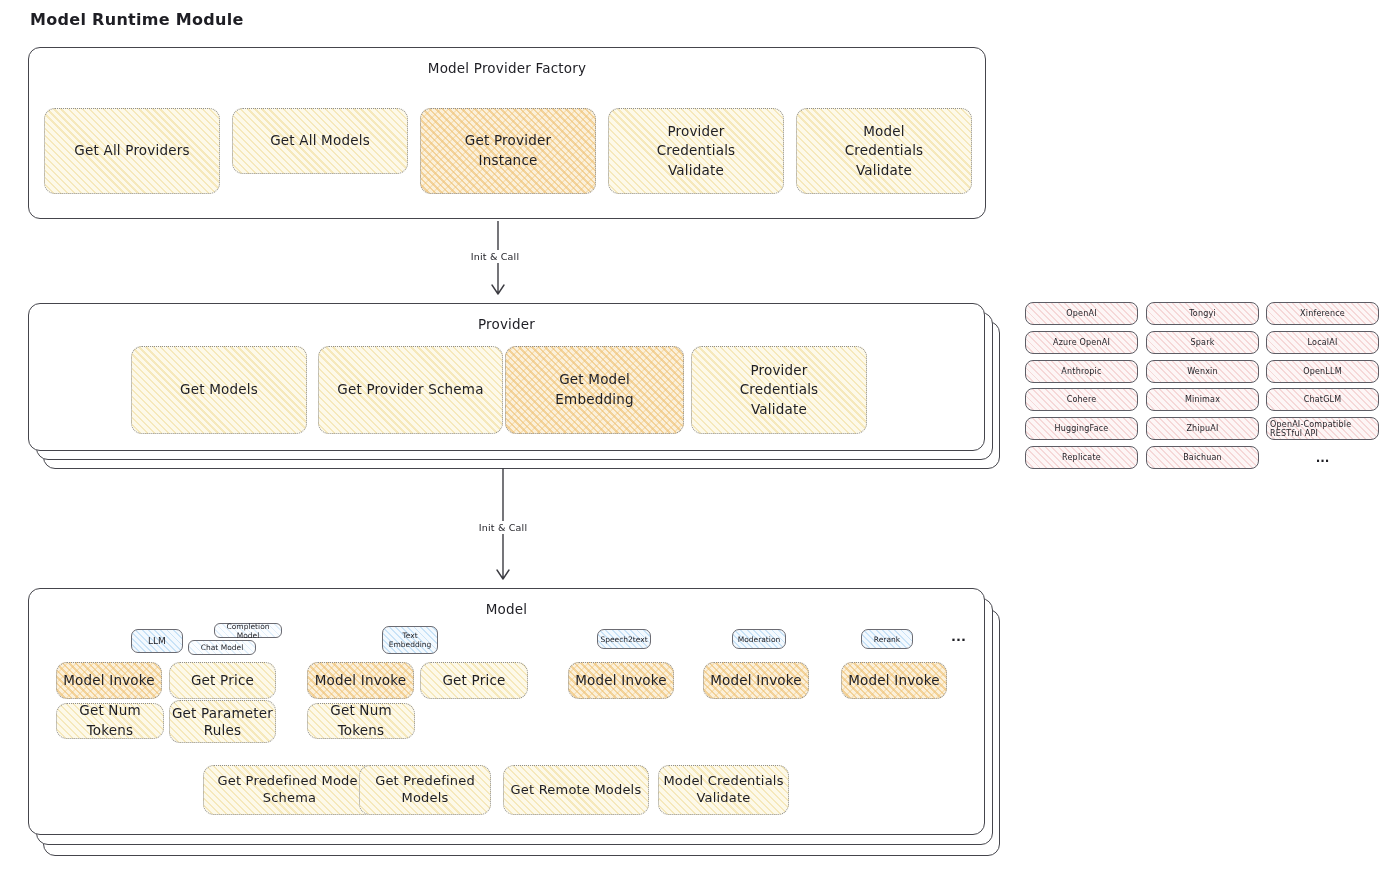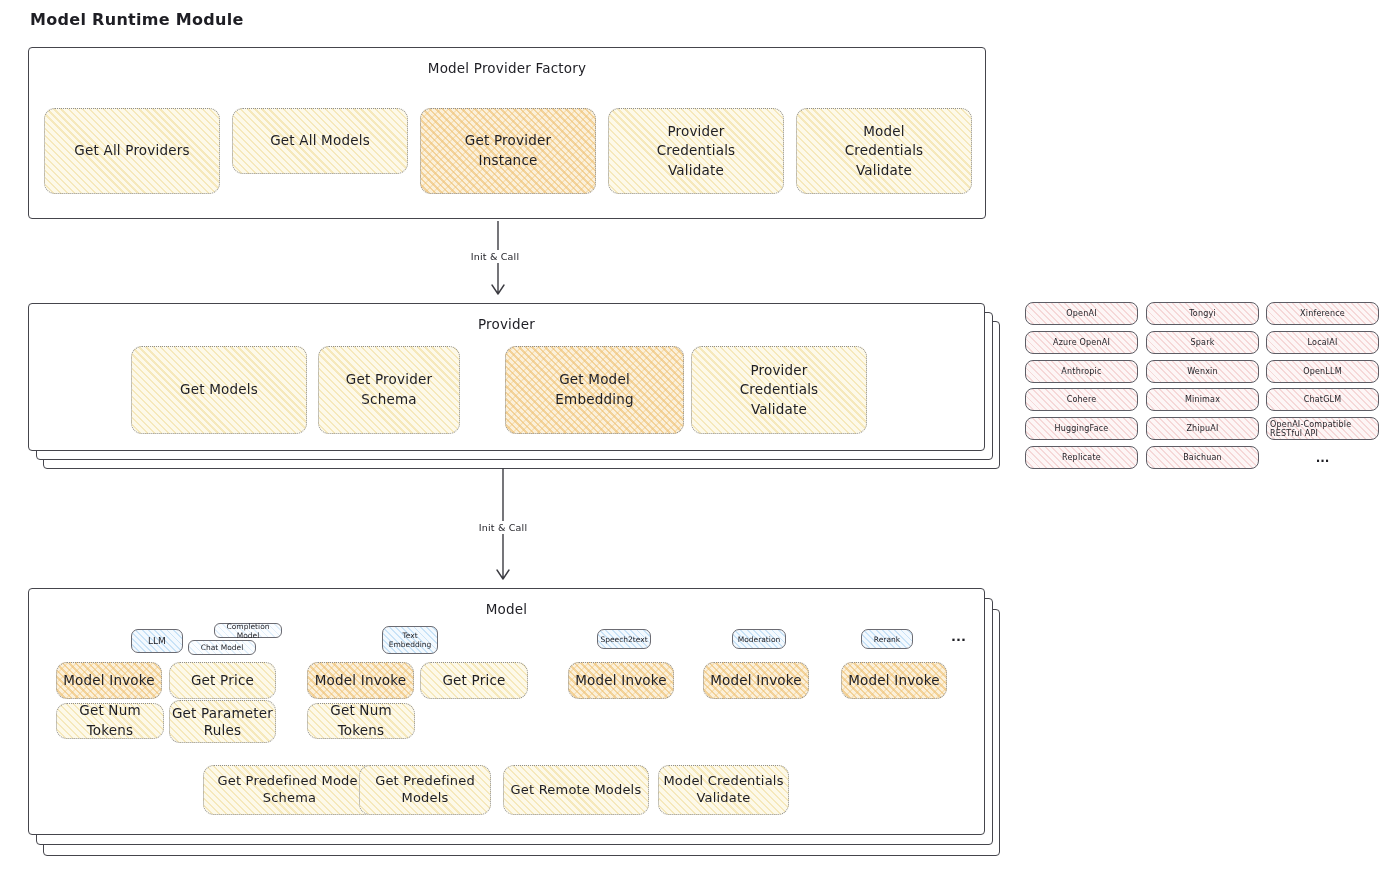--- a/index.html
+++ b/index.html
@@ -7,21 +7,21 @@
     position:relative;width:1393px;height:880px;background:#ffffff;
     font-family:"DejaVu Sans",sans-serif;color:#1e1e24;overflow:hidden;
   }
   .page-title{
     position:absolute;left:30px;top:10px;font-size:16px;font-weight:600;
     letter-spacing:.3px;
   }
   
   .container,.layer{
     position:absolute;background:#ffffff;border:1.6px solid #45454c;
-    border-radius:4px;box-sizing:border-box;
+    border-radius:12px;box-sizing:border-box;
   }
   .layer{z-index:0;}
   .container{z-index:1;}
   .section-title{
     position:absolute;top:12px;left:0;right:0;text-align:center;
     font-size:13.5px;font-weight:500;letter-spacing:.2px;
   }
   
   .box{
     position:absolute;display:flex;align-items:center;justify-content:center;
@@ -97,21 +97,21 @@
   <svg class="arrow" style="left:489px;top:221px;" width="18" height="78" viewBox="0 0 18 78">
     <path d="M9 0 L9 73 M3 64 L9 73 L15 64" fill="none" stroke="#3c3c42" stroke-width="1.4" stroke-linecap="round" stroke-linejoin="round"></path>
   </svg>
   <div class="arrow-label" style="left:495px;top:250px;">Init &amp; Call</div>
 
   <div class="layer" style="left:43px;top:321px;width:957px;height:148px;"></div>
   <div class="layer" style="left:36px;top:312px;width:957px;height:148px;"></div>
   <div class="container" style="left:28px;top:303px;width:957px;height:148px;">
     <div class="section-title">Provider</div>
     <div class="box hatch-yellow" style="left:102px;top:42px;width:176px;height:88px;padding:0 18px;">Get Models</div>
-    <div class="box hatch-yellow" style="left:289px;top:42px;width:142px;height:88px;padding:0 14px;">Get Provider Schema</div>
+    <div class="box hatch-yellow" style="left:289px;top:42px;width:185px;height:88px;padding:0 14px;">Get Provider Schema</div>
     <div class="box hatch-orange" style="left:476px;top:42px;width:179px;height:88px;padding:0 14px;">Get Model Embedding</div>
     <div class="box hatch-yellow" style="left:662px;top:42px;width:176px;height:88px;padding:0 24px;">Provider Credentials Validate</div>
   </div>
 
   <div class="chip hatch-pink" style="left:1025px;top:302px;">OpenAI</div>
   <div class="chip hatch-pink" style="left:1025px;top:331px;">Azure OpenAI</div>
   <div class="chip hatch-pink" style="left:1025px;top:360px;">Anthropic</div>
   <div class="chip hatch-pink" style="left:1025px;top:388px;">Cohere</div>
   <div class="chip hatch-pink" style="left:1025px;top:417px;">HuggingFace</div>
   <div class="chip hatch-pink" style="left:1025px;top:446px;">Replicate</div>

